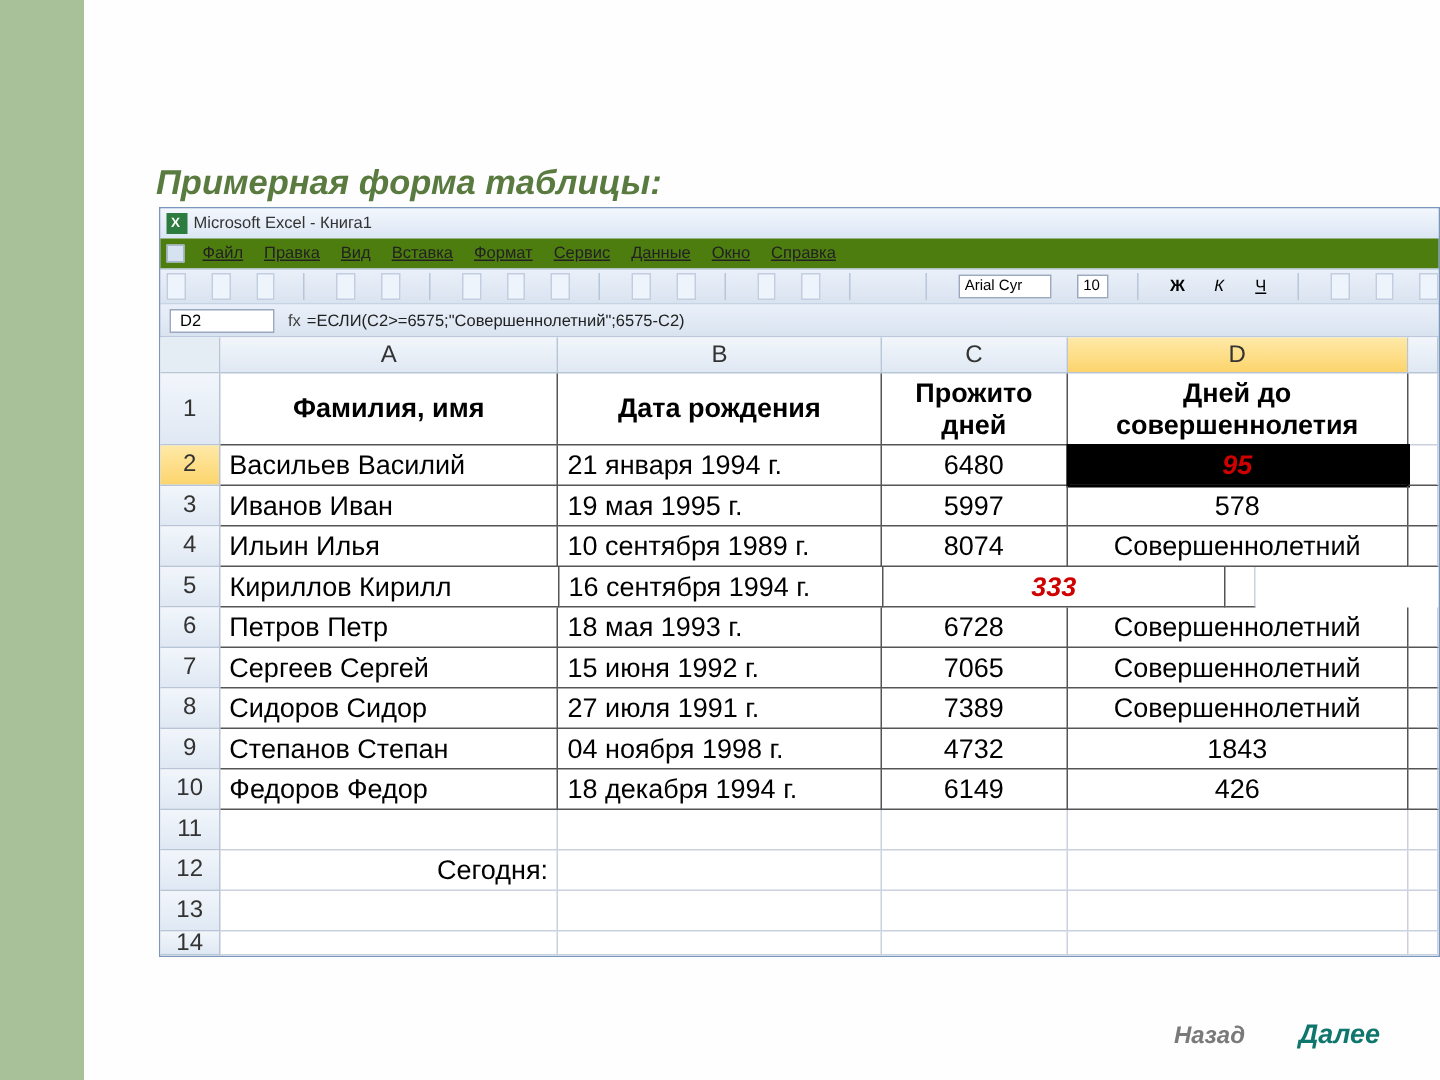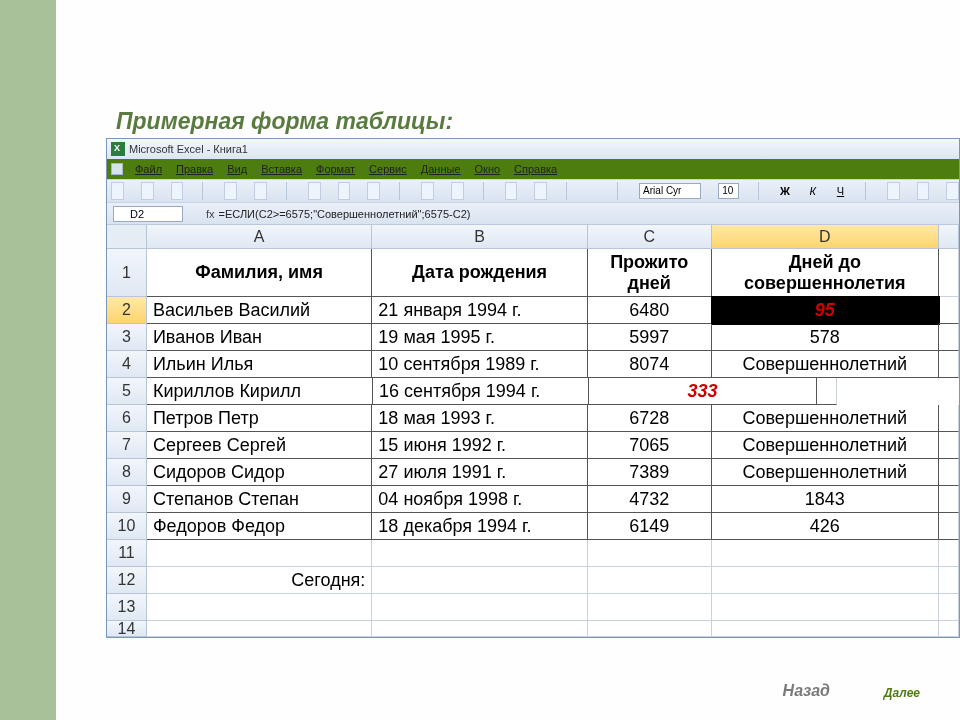--- a/index.html
+++ b/index.html
@@ -1,42 +1,42 @@
 <!DOCTYPE html>
 <html><head>
 <meta charset="utf-8">
 <style>
   * { box-sizing: border-box; margin: 0; padding: 0; }
   body { width: 960px; height: 720px; background: #fff; font-family: Arial, sans-serif; overflow: hidden; position: relative; }
   .left-bar { position: absolute; left: 0; top: 0; width: 56px; height: 720px; background: #a9c199; }
   .slide { position: absolute; left: 56px; top: 0; width: 904px; height: 720px; background: #fefefe; }
-  .slide-title { position: absolute; left: 60px; top: 108px; font-size: 23px; font-weight: bold; color: #5a7b3f; font-style: italic; }
+  .slide-title { position: absolute; left: 48px; top: 108px; font-size: 23px; font-weight: bold; color: #5a7b3f; font-style: italic; }
   .nav-back { position: absolute; right: 130px; bottom: 20px; font-size: 16px; color: #7a7a7a; font-style: italic; font-weight: bold; margin-top: 16px; }
-  .nav-next { position: absolute; right: 40px; bottom: 20px; font-size: 12px; color: #4d7c0f; font-style: italic; font-weight: bold; }
+  .nav-next { position: absolute; right: 40px; bottom: 20px; font-size: 18px; color: #0f766e; font-style: italic; font-weight: bold; }
 
   .excel { position: absolute; left: 50px; top: 138px; width: 854px; background: #e4ecf7; border: 1px solid #7a96bb; font-family: Tahoma, Arial, sans-serif; }
   .titlebar { height: 20px; background: linear-gradient(#f3f7fd,#dbe6f4); display: flex; align-items: center; padding-left: 4px; font-size: 11px; color: #333; }
   .titlebar .exicon { width: 14px; height: 14px; background: #2c7c3f; margin-right: 4px; position: relative; }
   .titlebar .exicon::after { content:"X"; color:#fff; font-size:9px; font-weight:bold; position:absolute; left:3px; top:1px; }
   .menubar { height: 20px; background: #4d7c0f; display: flex; align-items: center; font-size: 11px; color: #222; padding-left: 4px; gap: 2px; }
   .menubar .mico { width:12px; height:12px; background:#d7e2f0; border:1px solid #a8b8cc; margin-right:4px; }
   .menubar span { padding: 2px 6px; cursor: default; }
   .menubar span u { text-decoration: underline; }
 
   .toolbar { height: 24px; background: linear-gradient(#eaf0f9,#d9e3f0); border-top:1px solid #c7d4e6; border-bottom:1px solid #c7d4e6; display:flex; align-items:center; padding-left:4px; gap:17px; font-size:11px; }
   .tbtn { width:18px; height:18px; background:#eef4fb; border:1px solid #c2cee0; }
   .tsep { width:4px; height:18px; border-left:1px solid #b8c6d9; margin:0 2px; }
   .fontname { width:90px; height:16px; background:#fff; border:1px solid #9aa9bf; font-size:10px; padding-left:3px; line-height:14px; }
   .fontsize { width:28px; height:16px; background:#fff; border:1px solid #9aa9bf; font-size:10px; padding-left:3px; line-height:14px; }
   .bold { font-weight:bold; font-size:11px; width:16px; text-align:center; }
   .ital { font-style:italic; font-size:11px; width:16px; text-align:center; }
   .under { text-decoration:underline; font-size:11px; width:16px; text-align:center; }
 
   .namebox-row { height: 22px; background: linear-gradient(#eaf0f9,#d9e3f0); display:flex; align-items:center; padding-left:6px; font-size:11px; border-bottom:1px solid #bcc9dc; }
-  .namebox { width:70px; height:16px; background:#fff; border:1px solid #9aa9bf; padding-left:16px; line-height:14px; margin-right:23px; }
+  .namebox { width:70px; height:16px; background:#fff; border:1px solid #9aa9bf; padding-left:6px; line-height:14px; margin-right:9px; }
   .fx { font-size:11px; color:#444; margin-right:4px; }
   .formula { font-size:11px; color:#222; }
 
   .grid { background:#fff; }
   .colhdr { display:flex; height:24px; }
   .corner { width:40px; background:#e4ecf4; border-right:1px solid #b8c5d6; border-bottom:1px solid #b8c5d6; }
   .ch { background: linear-gradient(#f2f6fb,#dfe8f3); border-right:1px solid #b8c5d6; border-bottom:1px solid #b8c5d6; display:flex; align-items:center; justify-content:center; font-size:16px; color:#333; }
   .ch.sel { background: linear-gradient(#ffe9a8,#fcd46c); }
   .cA { width:226px; } .cB { width:216px; } .cC { width:124px; } .cD { width:228px; } .cE { width:20px; }
 

